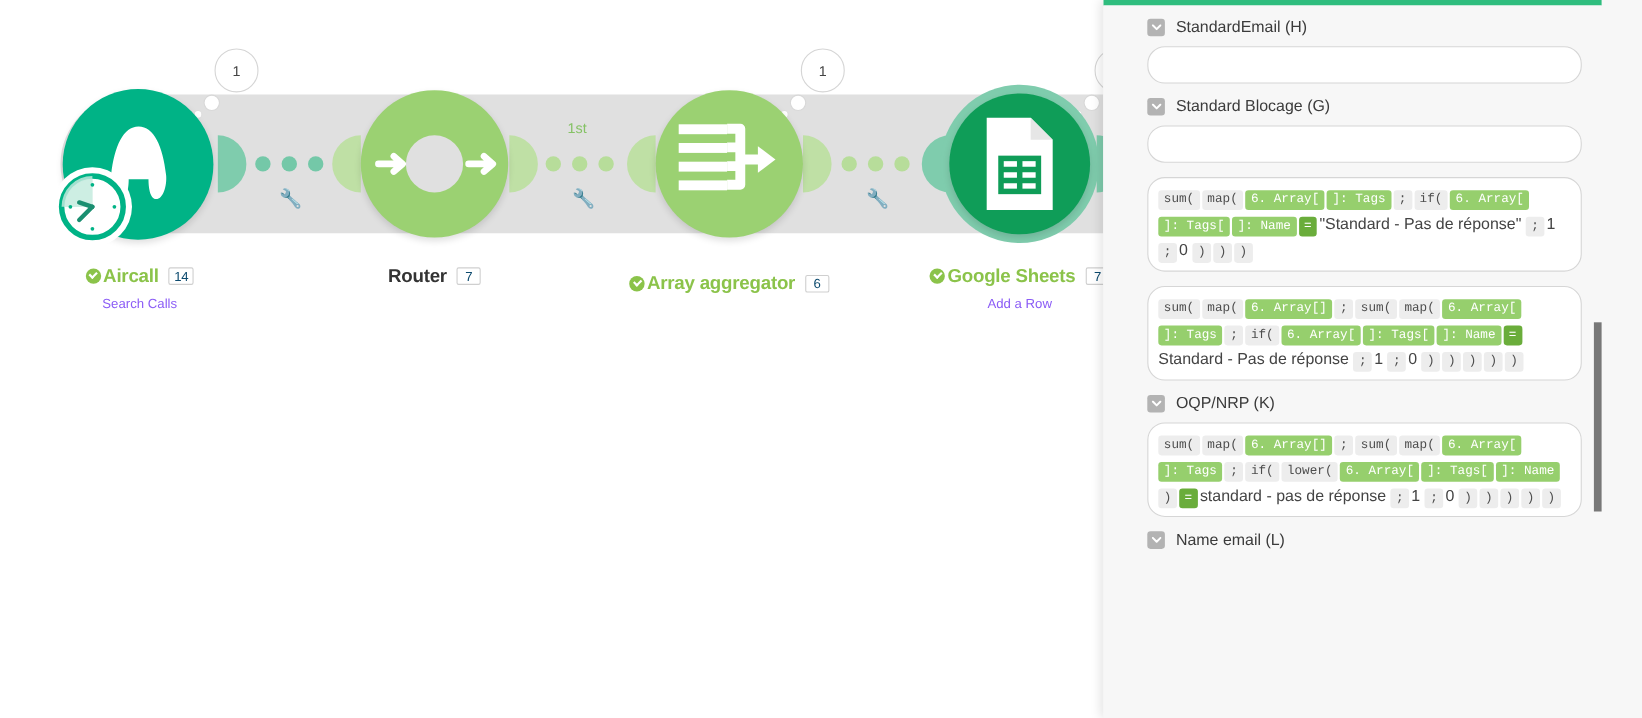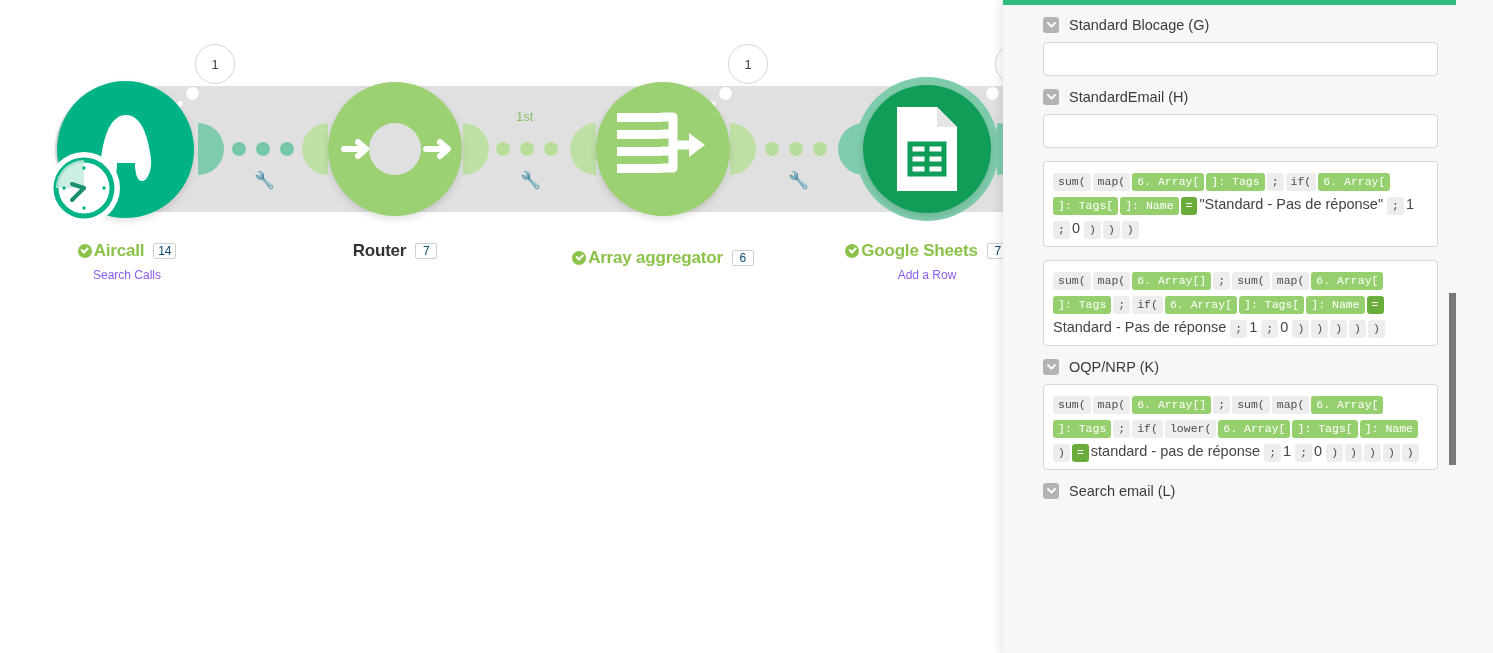--- a/index.html
+++ b/index.html
@@ -137,21 +137,21 @@
     background: #b3b3b3; flex: 0 0 16px;
     display: flex; align-items: center; justify-content: center;
   }
   .toggle-box svg { display: block; }
   .field-label {
     font-size: 14.5px; color: #3b3b3b;
     font-family: "Liberation Sans", sans-serif;
   }
 
   .field-input {
-    background: #ffffff; border: 1px solid #d6d6d6; border-radius: 4px;
+    background: #ffffff; border: 1px solid #d6d6d6; border-radius: 16px;
     min-height: 32px; box-sizing: border-box;
     padding: 6px 9px;
   }
   .field-input.empty { height: 34px; }
 
   .formula {
     line-height: 24px; font-size: 14.5px; color: #444;
     word-wrap: break-word;
   }
   .tok {
@@ -343,32 +343,32 @@
 
     <div id="panel-scroll">
       <div id="panel-body">
           <div class="field-group">
             <div class="field-label-row">
               <span class="toggle-box">
                 <svg width="9" height="6" viewBox="0 0 9 6">
                   <path d="M1 1 L4.5 4.5 L8 1" stroke="#ffffff" stroke-width="1.8" fill="none" stroke-linecap="round" stroke-linejoin="round"></path>
                 </svg>
               </span>
-              <span class="field-label">Standard Blocage (G)</span>
+              <span class="field-label">StandardEmail (H)</span>
             </div>
             <div class="field-input empty"></div>
           </div>
           <div class="field-group">
             <div class="field-label-row">
               <span class="toggle-box">
                 <svg width="9" height="6" viewBox="0 0 9 6">
                   <path d="M1 1 L4.5 4.5 L8 1" stroke="#ffffff" stroke-width="1.8" fill="none" stroke-linecap="round" stroke-linejoin="round"></path>
                 </svg>
               </span>
-              <span class="field-label">StandardEmail (H)</span>
+              <span class="field-label">Standard Blocage (G)</span>
             </div>
             <div class="field-input empty"></div>
           </div>
           <div class="field-group">
             <div class="field-input">
               <div class="formula"><span class="tok tok-fn">sum(</span><span class="tok tok-fn">map(</span><span class="tok tok-var">6. Array[</span><span class="tok tok-var">]: Tags</span><span class="tok tok-punct">;</span><span class="tok tok-fn">if(</span><span class="tok tok-var">6. Array[</span><span class="tok tok-var">]: Tags[</span><span class="tok tok-var">]: Name</span><span class="tok tok-op">=</span><span class="txt">"Standard - Pas de réponse"</span> <span class="tok tok-punct">;</span><span class="txt">1</span> <span class="tok tok-punct">;</span><span class="txt">0</span> <span class="tok tok-punct">)</span><span class="tok tok-punct">)</span><span class="tok tok-punct">)</span></div>
             </div>
           </div>
           <div class="field-group">
             <div class="field-input">
@@ -388,21 +388,21 @@
               <div class="formula"><span class="tok tok-fn">sum(</span><span class="tok tok-fn">map(</span><span class="tok tok-var">6. Array[]</span><span class="tok tok-punct">;</span><span class="tok tok-fn">sum(</span><span class="tok tok-fn">map(</span><span class="tok tok-var">6. Array[</span><span class="tok tok-var">]: Tags</span><span class="tok tok-punct">;</span><span class="tok tok-fn">if(</span><span class="tok tok-fn">lower(</span><span class="tok tok-var">6. Array[</span><span class="tok tok-var">]: Tags[</span><span class="tok tok-var">]: Name</span><span class="tok tok-punct">)</span><span class="tok tok-op">=</span><span class="txt">standard - pas de réponse</span> <span class="tok tok-punct">;</span><span class="txt">1</span> <span class="tok tok-punct">;</span><span class="txt">0</span> <span class="tok tok-punct">)</span><span class="tok tok-punct">)</span><span class="tok tok-punct">)</span><span class="tok tok-punct">)</span><span class="tok tok-punct">)</span></div>
             </div>
           </div>
           <div class="field-group">
             <div class="field-label-row">
               <span class="toggle-box">
                 <svg width="9" height="6" viewBox="0 0 9 6">
                   <path d="M1 1 L4.5 4.5 L8 1" stroke="#ffffff" stroke-width="1.8" fill="none" stroke-linecap="round" stroke-linejoin="round"></path>
                 </svg>
               </span>
-              <span class="field-label">Search email (L)</span>
+              <span class="field-label">Name email (L)</span>
             </div>
           </div>
         </div>
     </div>
 
     <div id="scroll-track"></div>
     <div id="scroll-thumb" style="top:293px; height:172px;"></div>
   </div>
 
 </div>

